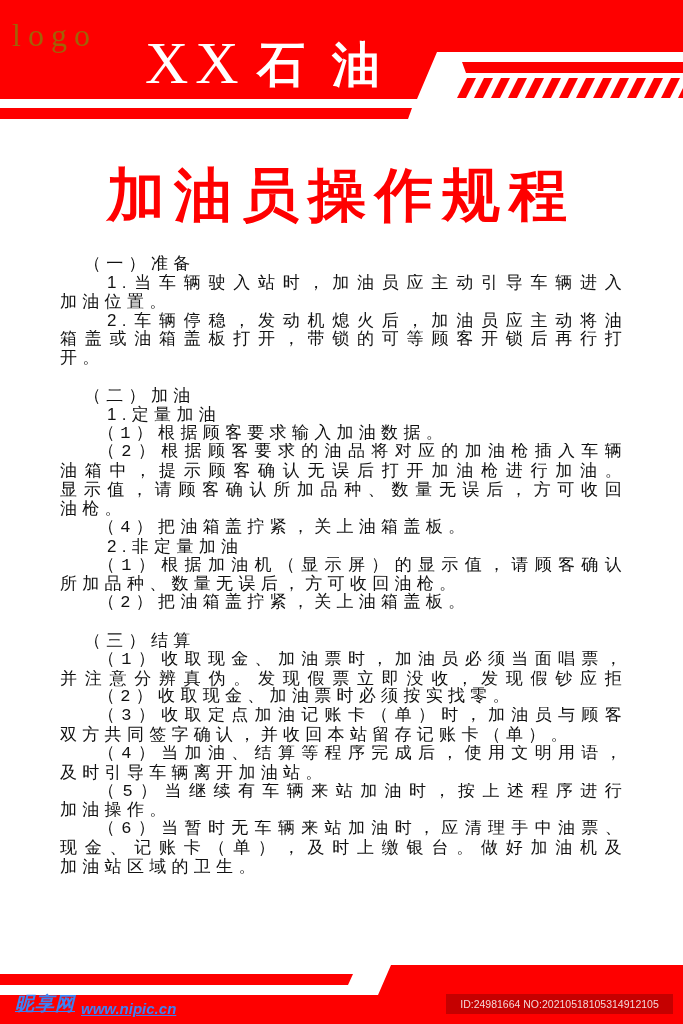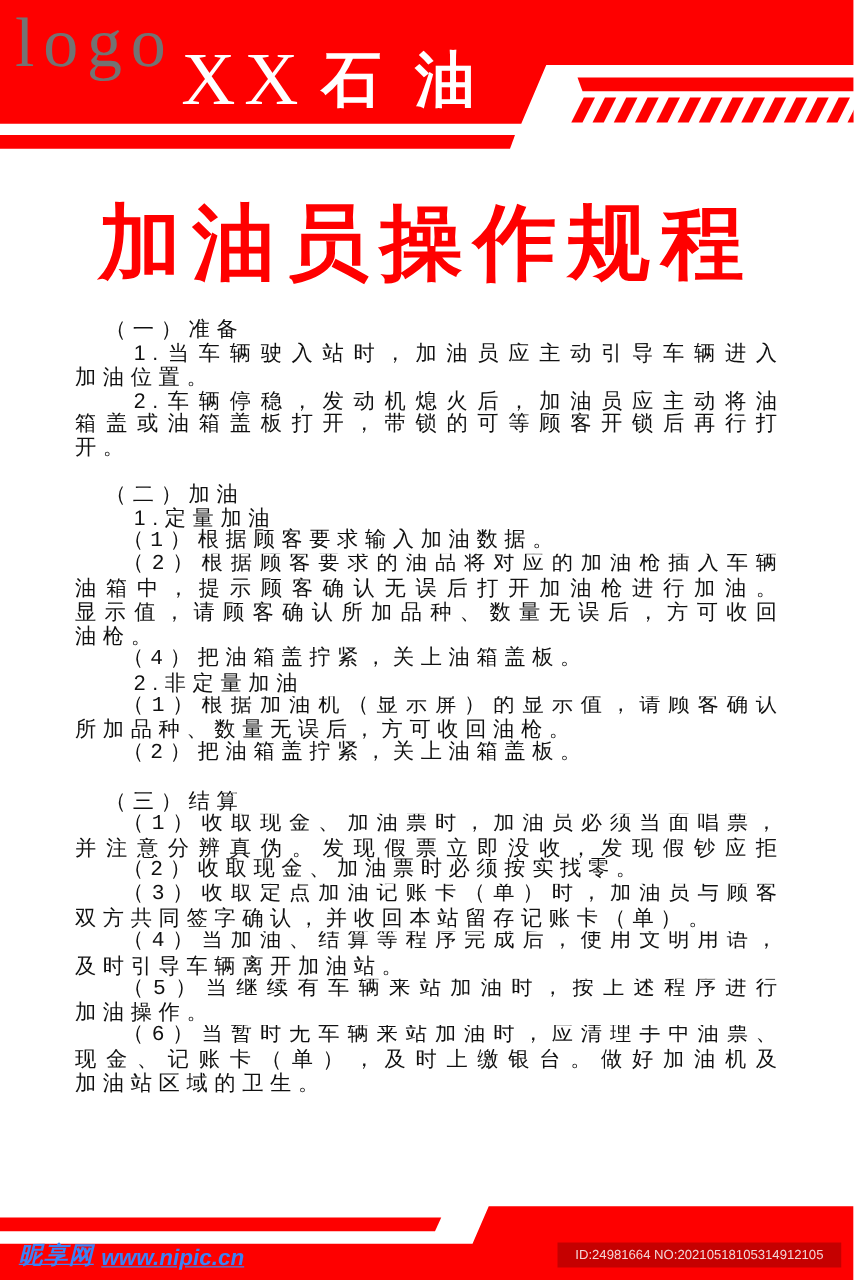--- a/index.html
+++ b/index.html
@@ -8,42 +8,42 @@
       width: 683px;
       height: 1024px;
       overflow: hidden;
       background: #ffffff;
       font-family: "Liberation Sans", "DejaVu Sans", sans-serif;
     }
     .banner-svg { position: absolute; left: 0; display: block; }
     .logo-text {
       position: absolute; left: 12px; top: 14px;
       font-family: "Liberation Serif", "DejaVu Serif", serif;
-      font-size: 56px; line-height: 42px; letter-spacing: 7px;
-      color: #737373; white-space: nowrap;
+      font-size: 32px; line-height: 42px; letter-spacing: 7px;
+      color: #a16207; white-space: nowrap;
     }
     .brand-latin {
       position: absolute; left: 145px; top: 33px;
       font-family: "Liberation Serif", "DejaVu Serif", serif;
       font-size: 60px; line-height: 60px; letter-spacing: 7px;
       color: #ffffff; white-space: nowrap;
     }
     .brand-cjk {
       position: absolute; left: 257px; top: 38px;
       font-family: "DejaVu Serif", serif;
       font-size: 48px; line-height: 52px; letter-spacing: 27px;
       font-weight: bold;
       color: #ffffff; white-space: nowrap;
     }
     .doc-title {
       position: absolute; left: 0; top: 160px; width: 683px;
       box-sizing: border-box; 
       text-align: center;
       font-family: "DejaVu Sans", sans-serif;
-      font-size: 66px; line-height: 70px; letter-spacing: 9px;
+      font-size: 58px; line-height: 70px; letter-spacing: 9px;
       font-weight: bold; color: #ff0000; white-space: nowrap;
     }
     .body-text {
       position: absolute; left: 60px; top: 255px; width: 567px;
       color: #111111;
       font-family: "Liberation Sans", "DejaVu Sans", sans-serif;
       font-size: 17px;
     }
     .line {
       box-sizing: border-box;
@@ -69,21 +69,21 @@
       display: flex; align-items: flex-end; gap: 6px;
       color: #3b82f6; white-space: nowrap; text-decoration: underline;
     }
     .footer-site-name {
       font-family: "DejaVu Sans", sans-serif;
       font-size: 19px; font-weight: bold; font-style: italic;
       letter-spacing: 1px;
     }
     .footer-site-url {
       font-family: "Liberation Sans", sans-serif;
-      font-size: 18px; font-weight: bold; font-style: italic;
+      font-size: 15px; font-weight: bold; font-style: italic;
     }
     .id-box {
       position: absolute; left: 446px; top: 994px;
       width: 227px; height: 20px;
       background: #c50000;
       color: #f3d6d6;
       font-family: "Liberation Sans", sans-serif;
       font-size: 10.5px; line-height: 20px;
       text-align: center; white-space: nowrap;
     }

